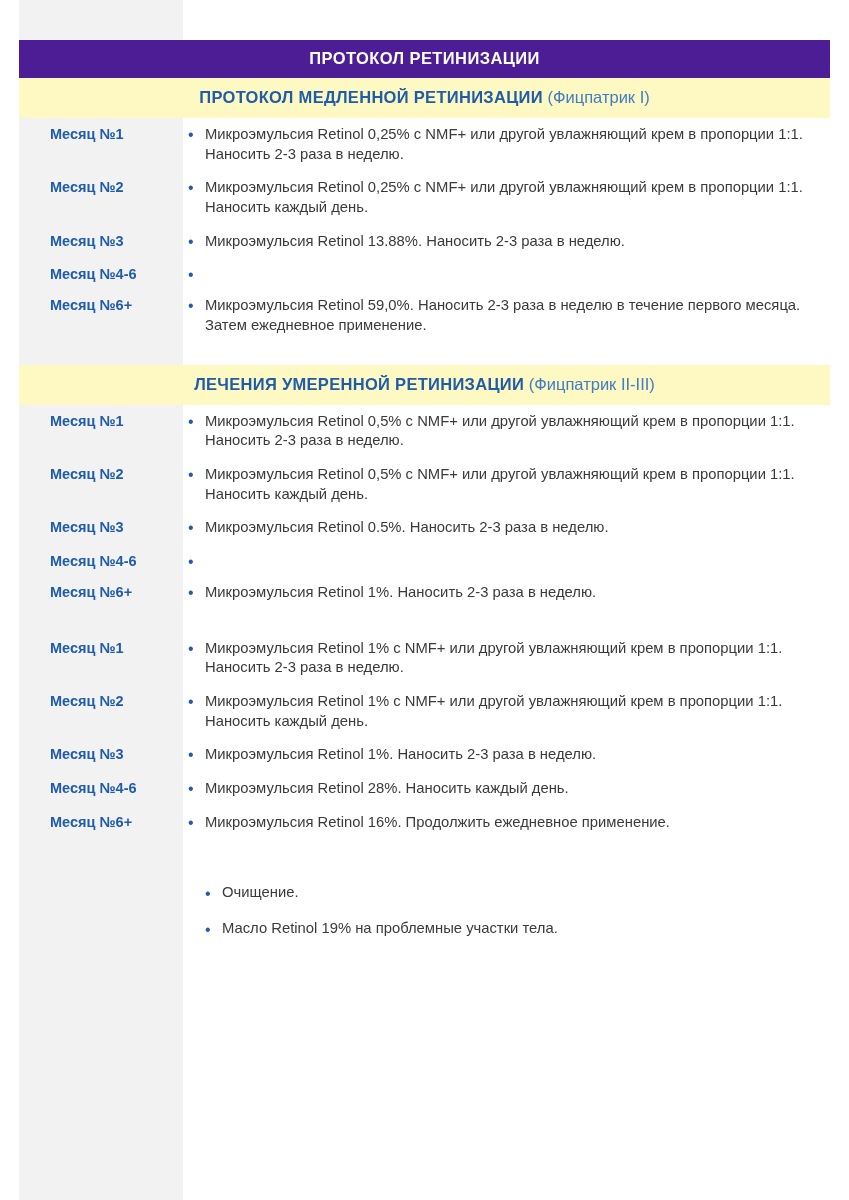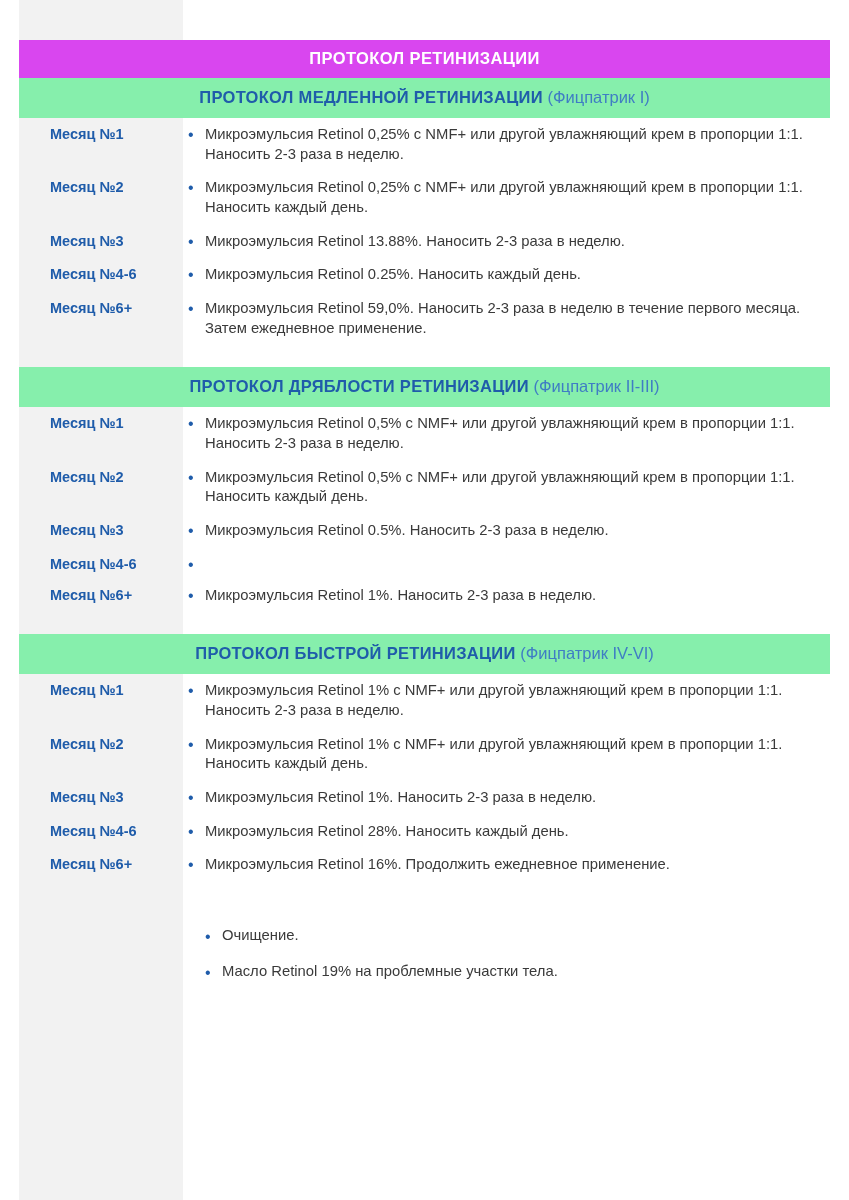--- a/index.html
+++ b/index.html
@@ -39,34 +39,34 @@
   }
   .content {
     position: relative;
     z-index: 2;
     padding-top: 40px;
   }
   
   .title-bar {
     margin: 0 0 0 19px;
     width: 811px;
-    background: #d946ef;
+    background: #4c1d95;
     color: #ffffff;
     text-align: center;
     font-weight: bold;
     font-size: 16.5px;
     letter-spacing: 0.4px;
     padding: 9px 0 10px 0;
     box-sizing: border-box;
   }
   
   .section-header {
     margin-left: 19px;
     width: 811px;
-    background: #86efac;
+    background: #fef9c3;
     text-align: center;
     padding: 10px 0 11px 0;
     box-sizing: border-box;
     font-size: 16.5px;
   }
   .section-header .main {
     color: #1f5caa;
     font-weight: bold;
     letter-spacing: 0.3px;
   }
@@ -176,36 +176,35 @@
         <div class="row-label">Месяц №3</div>
         <div class="row-text">
           <span class="bullet">•</span>
           <span>Микроэмульсия Retinol 13.88%. Наносить 2-3 раза в неделю.</span>
         </div>
       </div>
       <div class="row">
         <div class="row-label">Месяц №4-6</div>
         <div class="row-text">
           <span class="bullet">•</span>
-          <span>Микроэмульсия Retinol 0.25%. Наносить каждый день.</span>
         </div>
       </div>
       <div class="row">
         <div class="row-label">Месяц №6+</div>
         <div class="row-text">
           <span class="bullet">•</span>
           <span>Микроэмульсия Retinol 59,0%. Наносить 2-3 раза в неделю в течение первого месяца. Затем ежедневное применение.</span>
         </div>
       </div>
     </div>
 
     <div class="gap"></div>
 
     <div class="section-header">
-      <span class="main">ПРОТОКОЛ ДРЯБЛОСТИ РЕТИНИЗАЦИИ</span>
+      <span class="main">ЛЕЧЕНИЯ УМЕРЕННОЙ РЕТИНИЗАЦИИ</span>
       <span class="sub">(Фицпатрик II-III)</span>
     </div>
     <div class="rows">
       <div class="row">
         <div class="row-label">Месяц №1</div>
         <div class="row-text">
           <span class="bullet">•</span>
           <span>Микроэмульсия Retinol 0,5% с NMF+ или другой увлажняющий крем в пропорции 1:1. Наносить 2-3 раза в неделю.</span>
         </div>
       </div>
@@ -233,24 +232,20 @@
         <div class="row-label">Месяц №6+</div>
         <div class="row-text">
           <span class="bullet">•</span>
           <span>Микроэмульсия Retinol 1%. Наносить 2-3 раза в неделю.</span>
         </div>
       </div>
     </div>
 
     <div class="gap"></div>
 
-    <div class="section-header">
-      <span class="main">ПРОТОКОЛ БЫСТРОЙ РЕТИНИЗАЦИИ</span>
-      <span class="sub">(Фицпатрик IV-VI)</span>
-    </div>
     <div class="rows">
       <div class="row">
         <div class="row-label">Месяц №1</div>
         <div class="row-text">
           <span class="bullet">•</span>
           <span>Микроэмульсия Retinol 1% с NMF+ или другой увлажняющий крем в пропорции 1:1. Наносить 2-3 раза в неделю.</span>
         </div>
       </div>
       <div class="row">
         <div class="row-label">Месяц №2</div>

